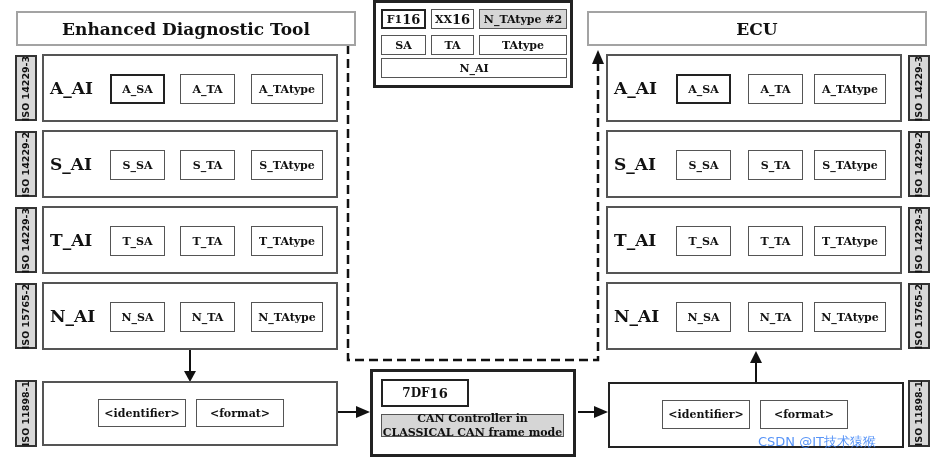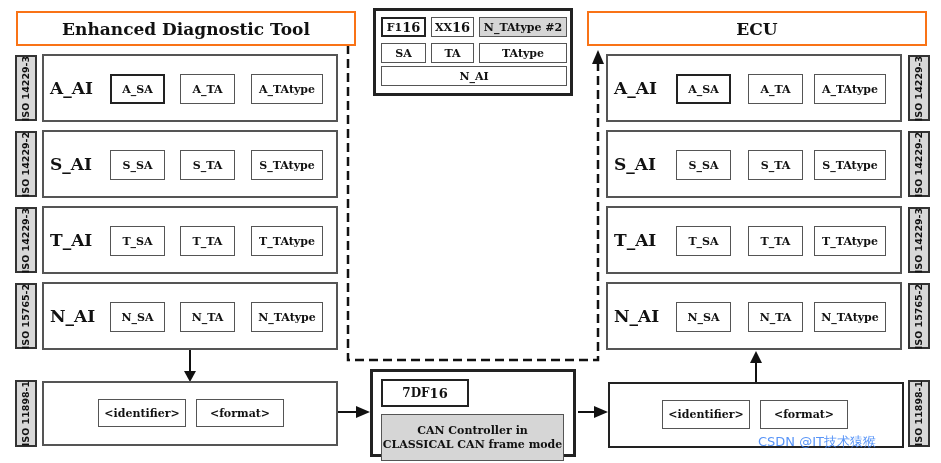--- a/index.html
+++ b/index.html
@@ -1,18 +1,18 @@
 <!DOCTYPE html>
 <html><head>
 <meta charset="utf-8">
 <style>
   html,body{margin:0;padding:0;background:#fff;}
   body{width:941px;height:463px;position:relative;overflow:hidden;font-family:"DejaVu Serif","Liberation Serif",serif;color:#111;}
   .abs{position:absolute;box-sizing:border-box;}
-  .title-box{border:2px solid #f97316;background:#fff;display:flex;align-items:center;justify-content:center;font-weight:bold;font-size:17px;}
+  .title-box{border:2px solid #a3a3a3;background:#fff;display:flex;align-items:center;justify-content:center;font-weight:bold;font-size:17px;}
   .layer{border:2px solid #555;background:#fff;}
   .iso{background:#d8d8d8;border:2px solid #333;display:flex;align-items:center;justify-content:center;}
   .iso span{transform:rotate(-90deg);white-space:nowrap;font-size:9.5px;font-weight:bold;font-family:"DejaVu Sans","Liberation Sans",sans-serif;}
   .layer-label{font-weight:bold;font-size:17px;}
   .field{border:1.5px solid #555;background:#fff;display:flex;align-items:center;justify-content:center;font-weight:bold;font-size:11px;}
   .field.strong{border:2px solid #222;}
   .gray{background:#d6d6d6;}
   .center-box{border:3px solid #222;background:#fff;}
   sub{font-size:13px;vertical-align:-3px;}
   .watermark{color:#3b82f6;font-family:"DejaVu Sans","Liberation Sans",sans-serif;font-size:13px;opacity:.85;}
@@ -133,40 +133,40 @@
   </div>
 
 <div class="abs layer" style="left:608px;top:382px;width:296px;height:66px;border-color:#222;">
   <div class="abs field" style="left:52px;top:16px;width:88px;height:29px;">&lt;identifier&gt;</div>
   <div class="abs field" style="left:150px;top:16px;width:88px;height:29px;">&lt;format&gt;</div>
 </div>
 <div class="abs iso" style="left:908px;top:380px;width:22px;height:67px;">
     <span>ISO 11898-1</span>
   </div>
 
-<div class="abs center-box" style="left:373px;top:8px;width:200px;height:88px;text-decoration:underline;">
+<div class="abs center-box" style="left:373px;top:0;width:200px;height:88px;text-decoration:underline;">
   <div class="abs field strong" style="left:5px;top:6px;width:45px;height:20px;">
     <span>F1</span>
       <sub>16</sub>
   </div>
   <div class="abs field" style="left:55px;top:6px;width:43px;height:20px;">
     <span>XX</span>
       <sub>16</sub>
   </div>
   <div class="abs field gray" style="left:103px;top:6px;width:88px;height:20px;">N_TAtype #2</div>
   <div class="abs field" style="left:5px;top:32px;width:45px;height:20px;">SA</div>
   <div class="abs field" style="left:55px;top:32px;width:43px;height:20px;">TA</div>
   <div class="abs field" style="left:103px;top:32px;width:88px;height:20px;">TAtype</div>
   <div class="abs field" style="left:5px;top:55px;width:186px;height:20px;">N_AI</div>
 </div>
 
 <div class="abs center-box" style="left:370px;top:369px;width:206px;height:88px;">
   <div class="abs field strong" style="left:8px;top:7px;width:88px;height:28px;font-size:12px;">
     <span>7DF</span>
       <sub>16</sub>
   </div>
-  <div class="abs field gray" style="left:8px;top:42px;width:183px;height:47px;flex-direction:column;line-height:14px;">
+  <div class="abs field gray" style="left:8px;top:42px;width:183px;height:23px;flex-direction:column;line-height:14px;">
     <span>CAN Controller in</span>
       <span>CLASSICAL CAN frame mode</span>
   </div>
 </div>
 
 <div class="abs watermark" style="left:758px;top:433px;">CSDN @IT技术猿猴</div>
 
 </body></html>

